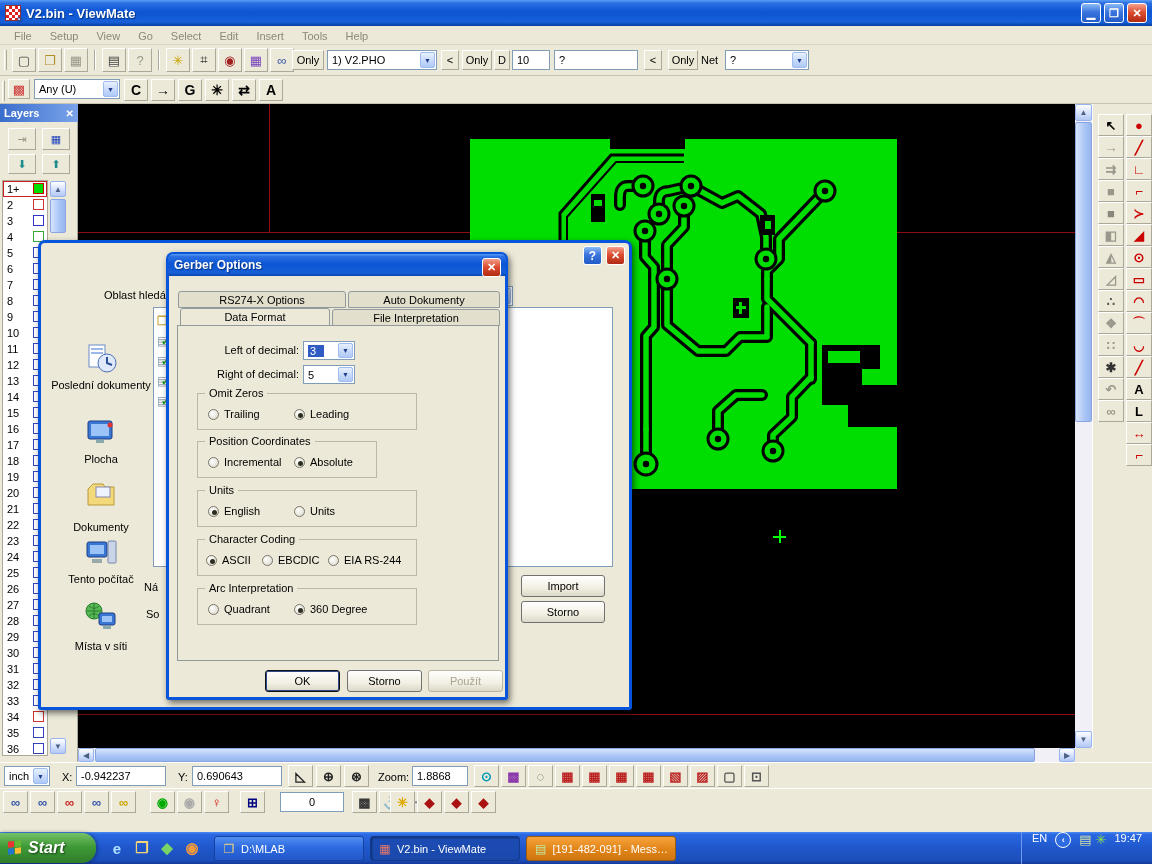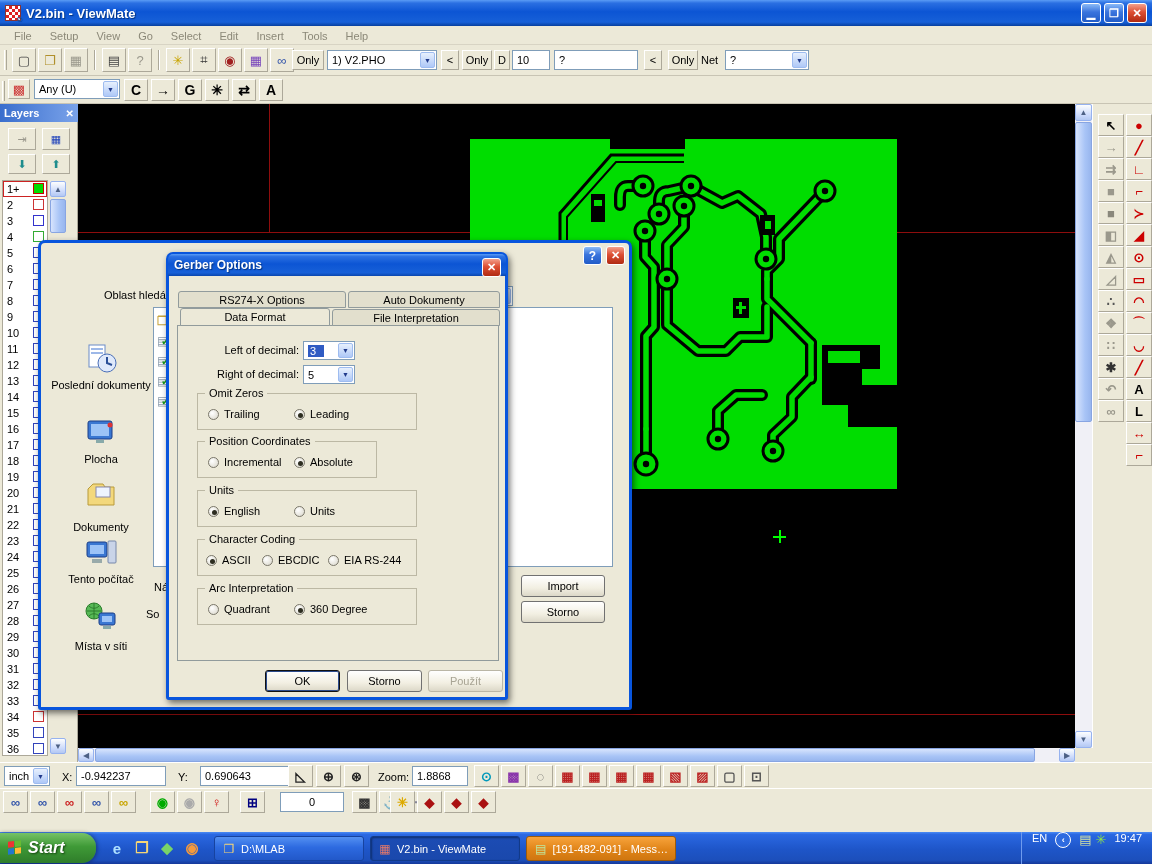--- a/index.html
+++ b/index.html
@@ -583,21 +583,21 @@
           <span style="color:#8899aa">▤</span>
           <span style="color:#1b9a1b;margin-left:-7px;font-size:10px">✔</span>
         </div>
       </div>
     <div class="xbtn" style="left:480px;top:332px;width:84px;height:22px">
         <span>Import</span>
       </div>
     <div class="xbtn" style="left:480px;top:358px;width:84px;height:22px">
         <span>Storno</span>
       </div>
-    <div style="position:absolute;left:113px;top:338px"><span>Ná</span></div>
+    <div style="position:absolute;left:103px;top:338px"><span>Ná</span></div>
     <div style="position:absolute;left:105px;top:365px"><span>So</span></div>
   </div>
 
   <div class="xpwin" style="left:166px;top:252px;width:342px;height:448px;z-index:20">
     <div class="title">
         <span>Gerber Options</span>
       </div>
     <div class="tclose" style="right:4px">✕</div>
     <div id="gtabs">
         <div class="tab off" style="left: 9px; width: 168px; top: 36px;">RS274-X Options</div>
@@ -691,21 +691,21 @@
   <div class="statusrow" style="top:762px">
     <div class="combo" style="left:4px;top:3px;width:46px;height:20px">
       <span>inch</span>
         <span class="arrow">▼</span>
     </div>
     <div style="position:absolute;left:62px;top:8px"><span>X:</span></div>
     <div class="edit" style="left:76px;top:3px;width:90px;height:20px">
         <span>-0.942237</span>
       </div>
     <div style="position:absolute;left:178px;top:8px"><span>Y:</span></div>
-    <div class="edit" style="left:200px;top:3px;width:90px;height:20px">
+    <div class="edit" style="left:192px;top:3px;width:90px;height:20px">
         <span>0.690643</span>
       </div>
     <div id="strow1a">
         <div class="st-icon" style="left: 288px; color: rgb(34, 34, 34);">◺</div>
         <div class="st-icon" style="left: 316px; color: rgb(34, 34, 34);">⊕</div>
         <div class="st-icon" style="left: 344px; color: rgb(34, 34, 34);">⊛</div>
       </div>
     <div style="position:absolute;left:378px;top:8px"><span>Zoom:</span></div>
     <div class="edit" style="left:412px;top:3px;width:56px;height:20px">
         <span>1.8868</span>

